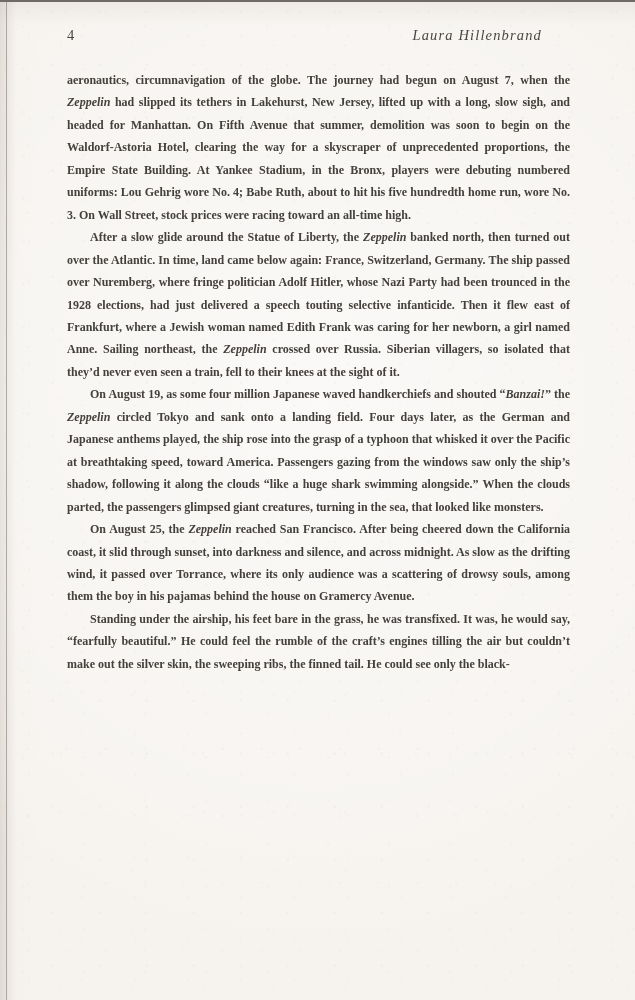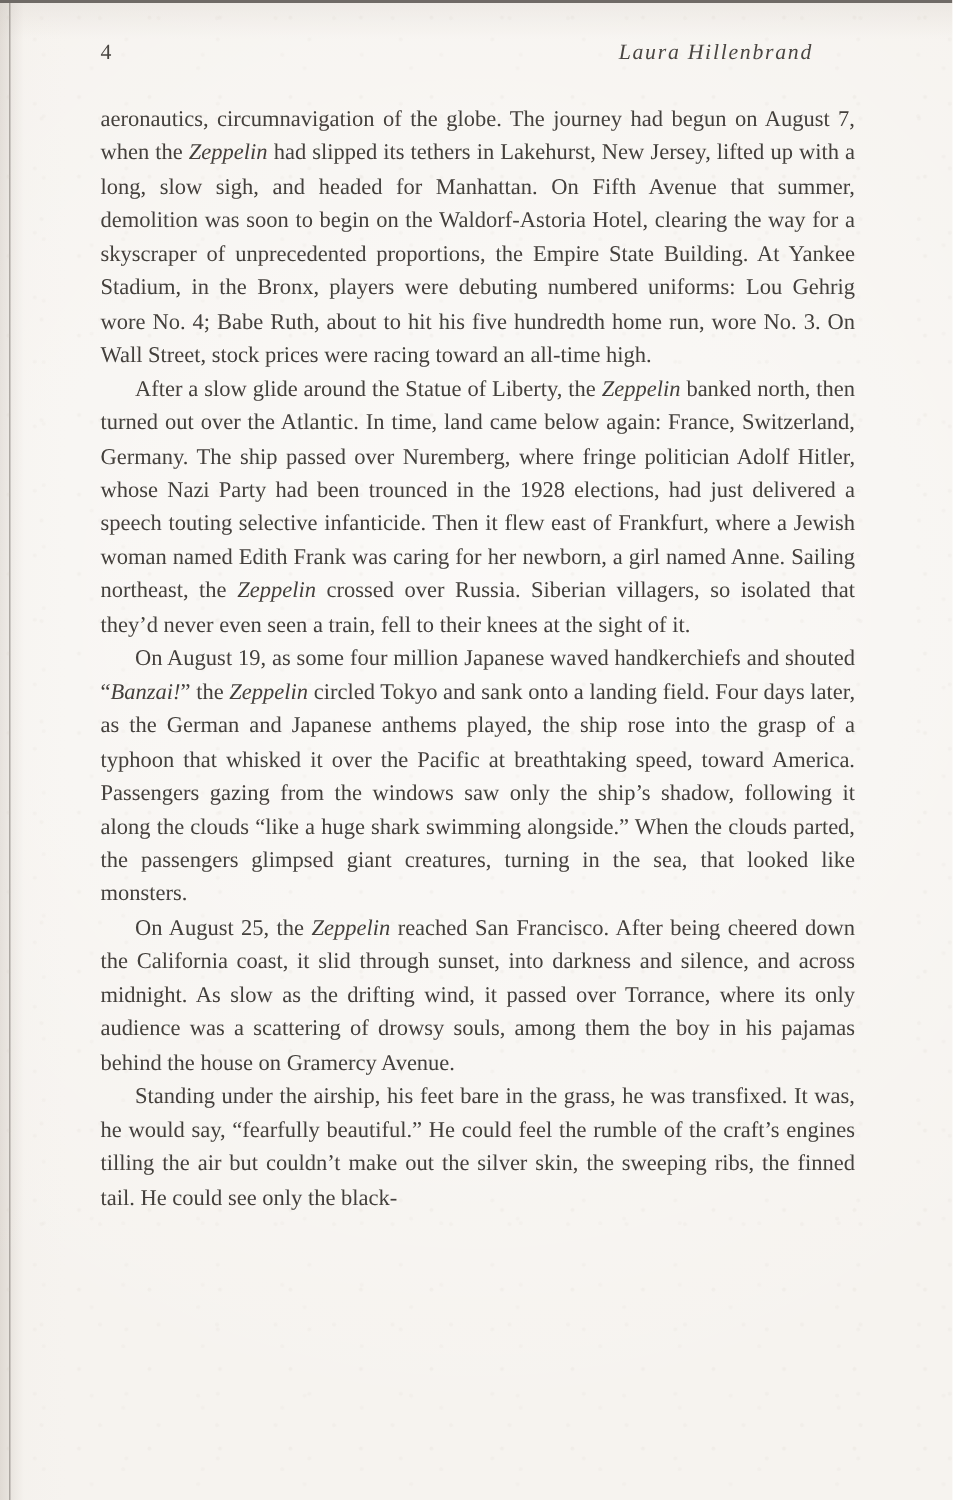--- a/index.html
+++ b/index.html
@@ -79,25 +79,26 @@
     text-align: right;
     font-style: italic;
     font-size: 14.5px;
     letter-spacing: 1.15px;
     color: #4a4642;
     padding-right: 28px;
   }
 
   .body-text {
     margin-top: 12px;
-    font-size: 15px;
+    font-size: 12px;
     line-height: 22.45px;
     text-align: justify;
     text-justify: inter-word;
     color: #44403c;
+    font-weight: bold;
     -webkit-font-smoothing: antialiased;
   }
   .body-text p {
     margin: 0;
     text-indent: 0;
     hyphens: manual;
   }
   .body-text p.indent {
     text-indent: 23px;
   }

